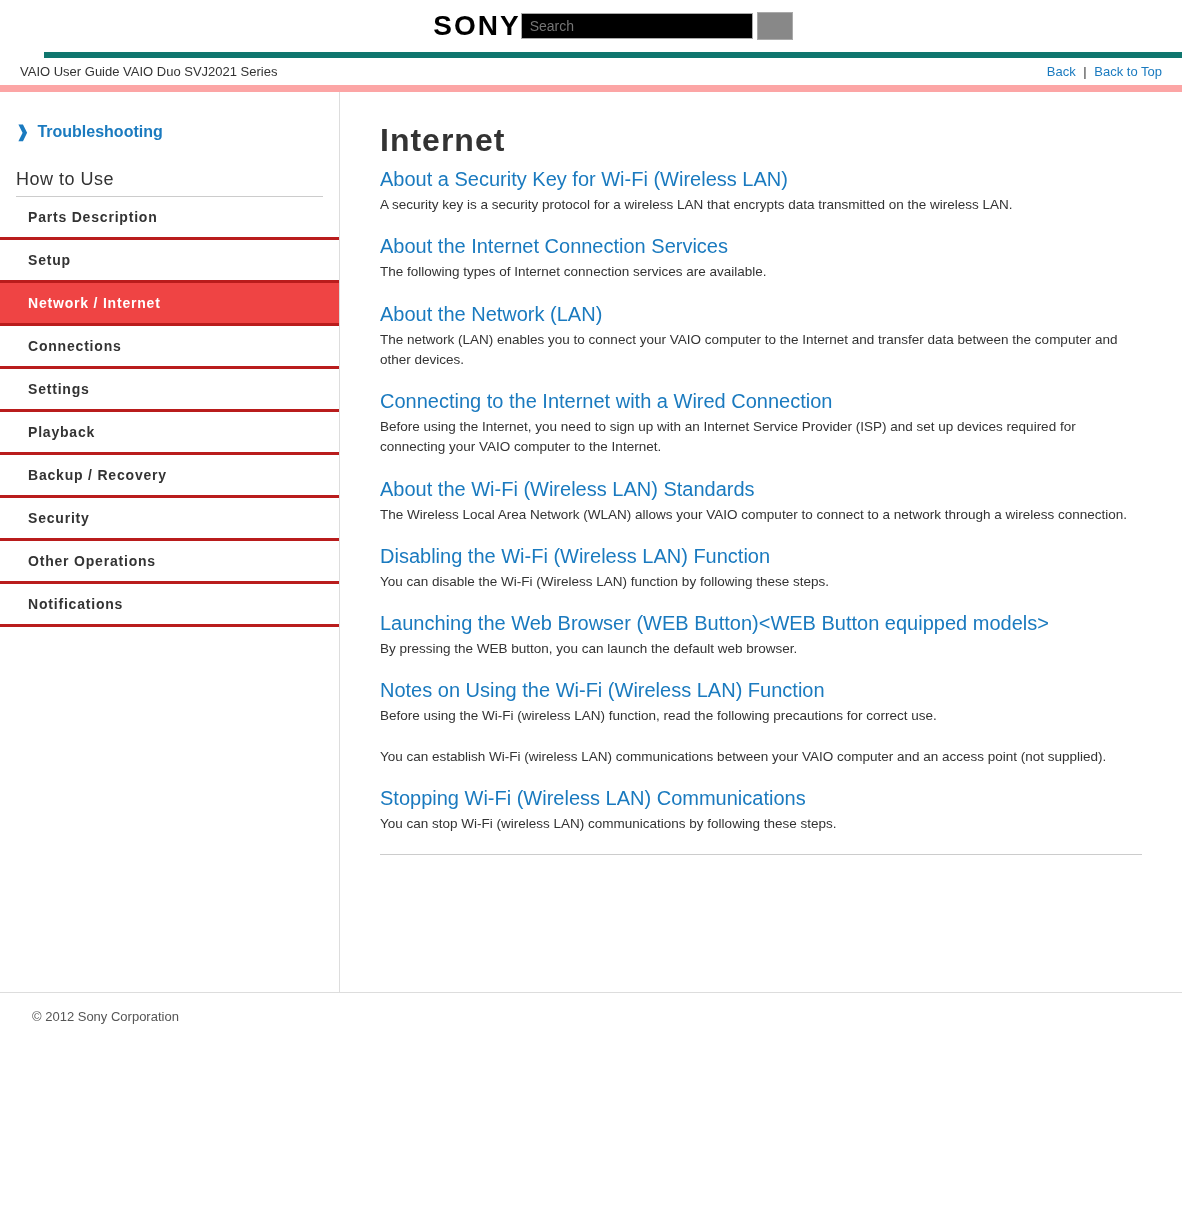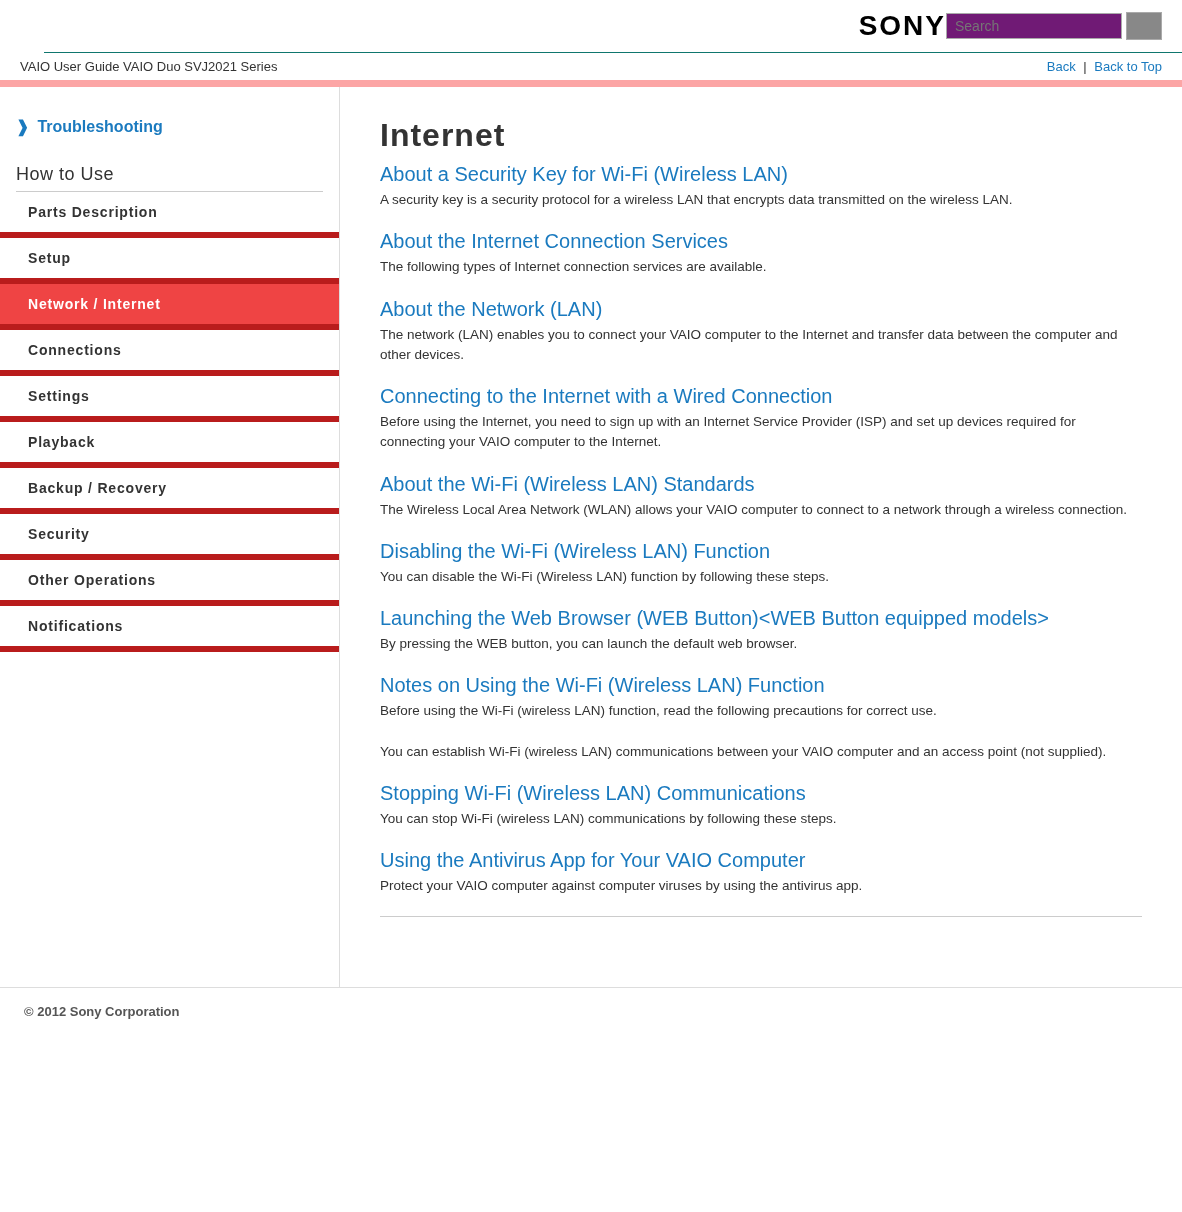--- a/index.html
+++ b/index.html
@@ -2,44 +2,44 @@
 <html><head>
   <meta charset="utf-8">
   <style>
     * { margin: 0; padding: 0; box-sizing: border-box; }
     body { font-family: Arial, sans-serif; font-size: 14px; color: #333; background: #fff; }
 
     
     .header {
       display: flex;
       align-items: center;
-      justify-content: flex-end;
+      justify-content: center;
       padding: 10px 20px;
-      border-bottom: 1px solid #0f766e;
+      border-bottom: 6px solid #0f766e;
       background: #fff;
       margin-left: 44px;
     }
     .logo {
       font-size: 28px;
       font-weight: bold;
       color: #000;
       letter-spacing: 2px;
     }
     .search-area {
       display: flex;
       align-items: center;
       gap: 4px;
     }
     .search-input {
       border: 1px solid #aaa;
       padding: 4px 8px;
       font-size: 14px;
-      width: 176px;
+      width: 232px;
       color: #999;
-      background: #701a75;
+      background: #000000;
     }
     .search-button {
       background: #888;
       border: 1px solid #aaa;
       padding: 4px 10px;
       cursor: pointer;
       height: 28px;
       width: 36px;
     }
 
@@ -102,21 +102,21 @@
       border-top: 1px solid #ccc;
       margin: 0 16px;
     }
     .sidebar-item {
       padding: 12px 16px 12px 28px;
       font-size: 14px;
       font-weight: bold;
       color: #333;
       letter-spacing: 0.8px;
       cursor: pointer;
-      border-bottom: 6px solid #b91c1c;
+      border-bottom: 3px solid #b91c1c;
     }
     .sidebar-item.active {
       background: #ef4444;
       color: #fff;
     }
 
     
     .content {
       flex: 1;
       padding: 30px 40px;
@@ -145,25 +145,24 @@
       line-height: 1.5;
     }
     .content-divider {
       border: none;
       border-top: 1px solid #ccc;
       margin: 20px 0;
     }
 
     
     .footer {
-      padding: 16px 24px;
+      padding: 16px 32px;
       border-top: 1px solid #ddd;
       font-size: 13px;
       color: #555;
-      font-weight: bold;
     }
   </style>
 </head>
 <body>
 
 <div class="header">
   <span class="logo">SONY</span>
   <div class="search-area">
     <input class="search-input" type="text" placeholder="Search" style="">
     <button class="search-button"></button>
@@ -267,24 +266,20 @@
 
     <div class="topic">
       <p class="topic-desc">You can establish Wi-Fi (wireless LAN) communications between your VAIO computer and an access point (not supplied).</p>
     </div>
 
     <div class="topic">
       <a class="topic-link">Stopping Wi-Fi (Wireless LAN) Communications</a>
       <p class="topic-desc">You can stop Wi-Fi (wireless LAN) communications by following these steps.</p>
     </div>
 
-    <div class="topic">
-      <a class="topic-link">Using the Antivirus App for Your VAIO Computer</a>
-      <p class="topic-desc">Protect your VAIO computer against computer viruses by using the antivirus app.</p>
-    </div>
 
     <hr class="content-divider">
   </div>
 </div>
 
 <div class="footer">
   <span>© 2012 Sony Corporation</span>
 </div>
 
 </body></html>

